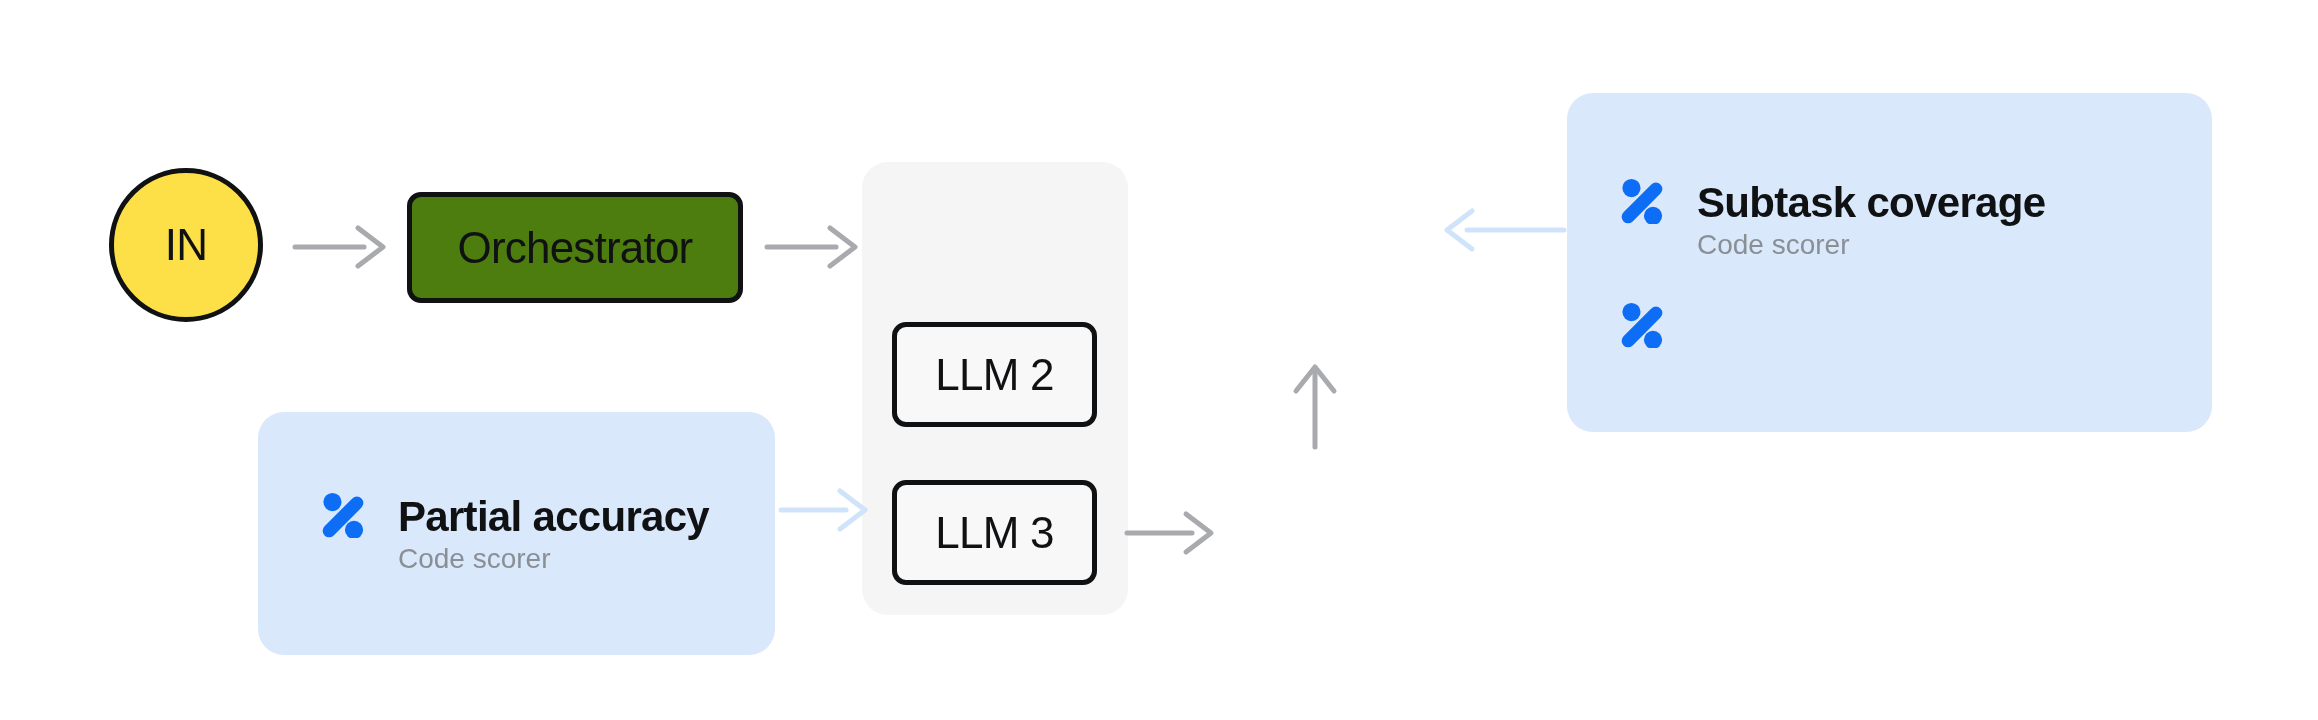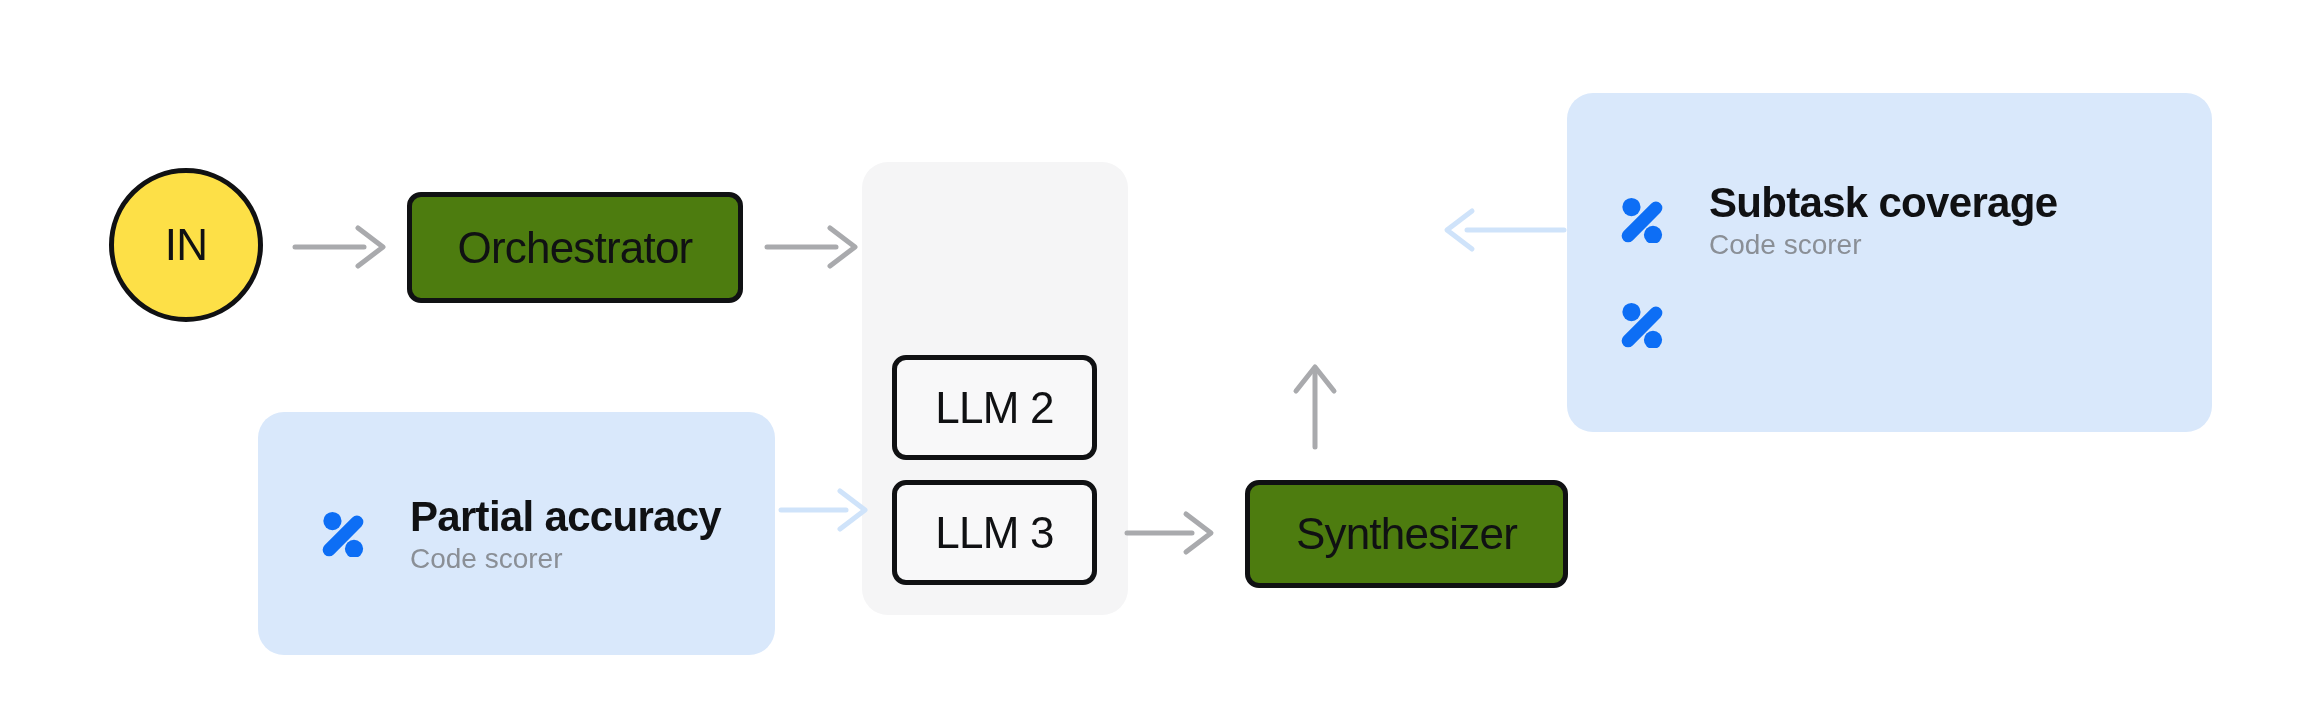--- a/index.html
+++ b/index.html
@@ -21,32 +21,32 @@
     display:flex;align-items:center;justify-content:center;
   }
   #node-in{left:109px;top:168px;}
   #node-orchestrator{left:407px;top:192px;width:336px;height:111px;}
   #workers-container{
     position:absolute;left:862px;top:162px;width:266px;height:453px;
     background:var(--container-bg,#f5f5f6);border-radius:26px;
   }
   .worker{position:absolute;left:892px;width:205px;height:105px;background:var(--worker-bg,#f8f8f9);}
   #node-llm1{top:192px;}
-  #node-llm2{top:355px;}
+  #node-llm2{top:322px;}
   #node-llm3{top:480px;}
   #node-synthesizer{left:1245px;top:480px;width:323px;height:108px;}
   #node-out{left:1238px;top:170px;}
   
   .scorer-card{
     position:absolute;background:var(--card-bg,#d9e8fb);border-radius:26px;
     display:flex;flex-direction:column;justify-content:center;gap:40px;box-sizing:border-box;
   }
   #card-partial-accuracy{left:258px;top:412px;width:517px;height:243px;padding-left:62px;}
   #card-output-scorers{left:1567px;top:93px;width:645px;height:339px;padding-left:52px;}
-  .scorer-row{display:flex;align-items:center;gap:44px;}
+  .scorer-row{display:flex;gap:32px;}
   .pct-icon{width:46px;height:46px;flex:0 0 46px;display:block;}
   .pct-icon line{stroke:var(--accent-blue,#0d6ef5);stroke-width:13.5;stroke-linecap:round;}
   .pct-icon circle{fill:var(--accent-blue,#0d6ef5);}
   .scorer-text{display:flex;flex-direction:column;}
   .scorer-title{
     font-size:42px;line-height:50px;font-weight:600;letter-spacing:-0.7px;
     color:var(--text-black,#101113);white-space:nowrap;
   }
   .scorer-subtitle{
     font-size:28px;line-height:34px;font-weight:400;
@@ -108,23 +108,20 @@
   <svg class="arrow blue" style="left:778px;top:488px" width="92" height="44" viewBox="0 0 92 44">
     <line x1="3" y1="22" x2="68" y2="22"></line>
     <polyline points="62,3 87,22 62,41"></polyline>
   </svg>
 
   <svg class="arrow gray" style="left:1124px;top:511px" width="92" height="44" viewBox="0 0 92 44">
     <line x1="3" y1="22" x2="68" y2="22"></line>
     <polyline points="62,3 87,22 62,41"></polyline>
   </svg>
 
-  <div class="node" id="node-synthesizer">
-    <span class="node-label">Synthesizer</span>
-  </div>
 
   <svg class="arrow gray" style="left:1293px;top:364px" width="44" height="86" viewBox="0 0 44 86">
     <line x1="22" y1="83" x2="22" y2="8"></line>
     <polyline points="3,27 22,3 41,27"></polyline>
   </svg>
 
 
   <svg class="arrow blue" style="left:1441px;top:208px" width="126" height="44" viewBox="0 0 126 44">
     <line x1="123" y1="22" x2="26" y2="22"></line>
     <polyline points="31,3 6,22 31,41"></polyline>

